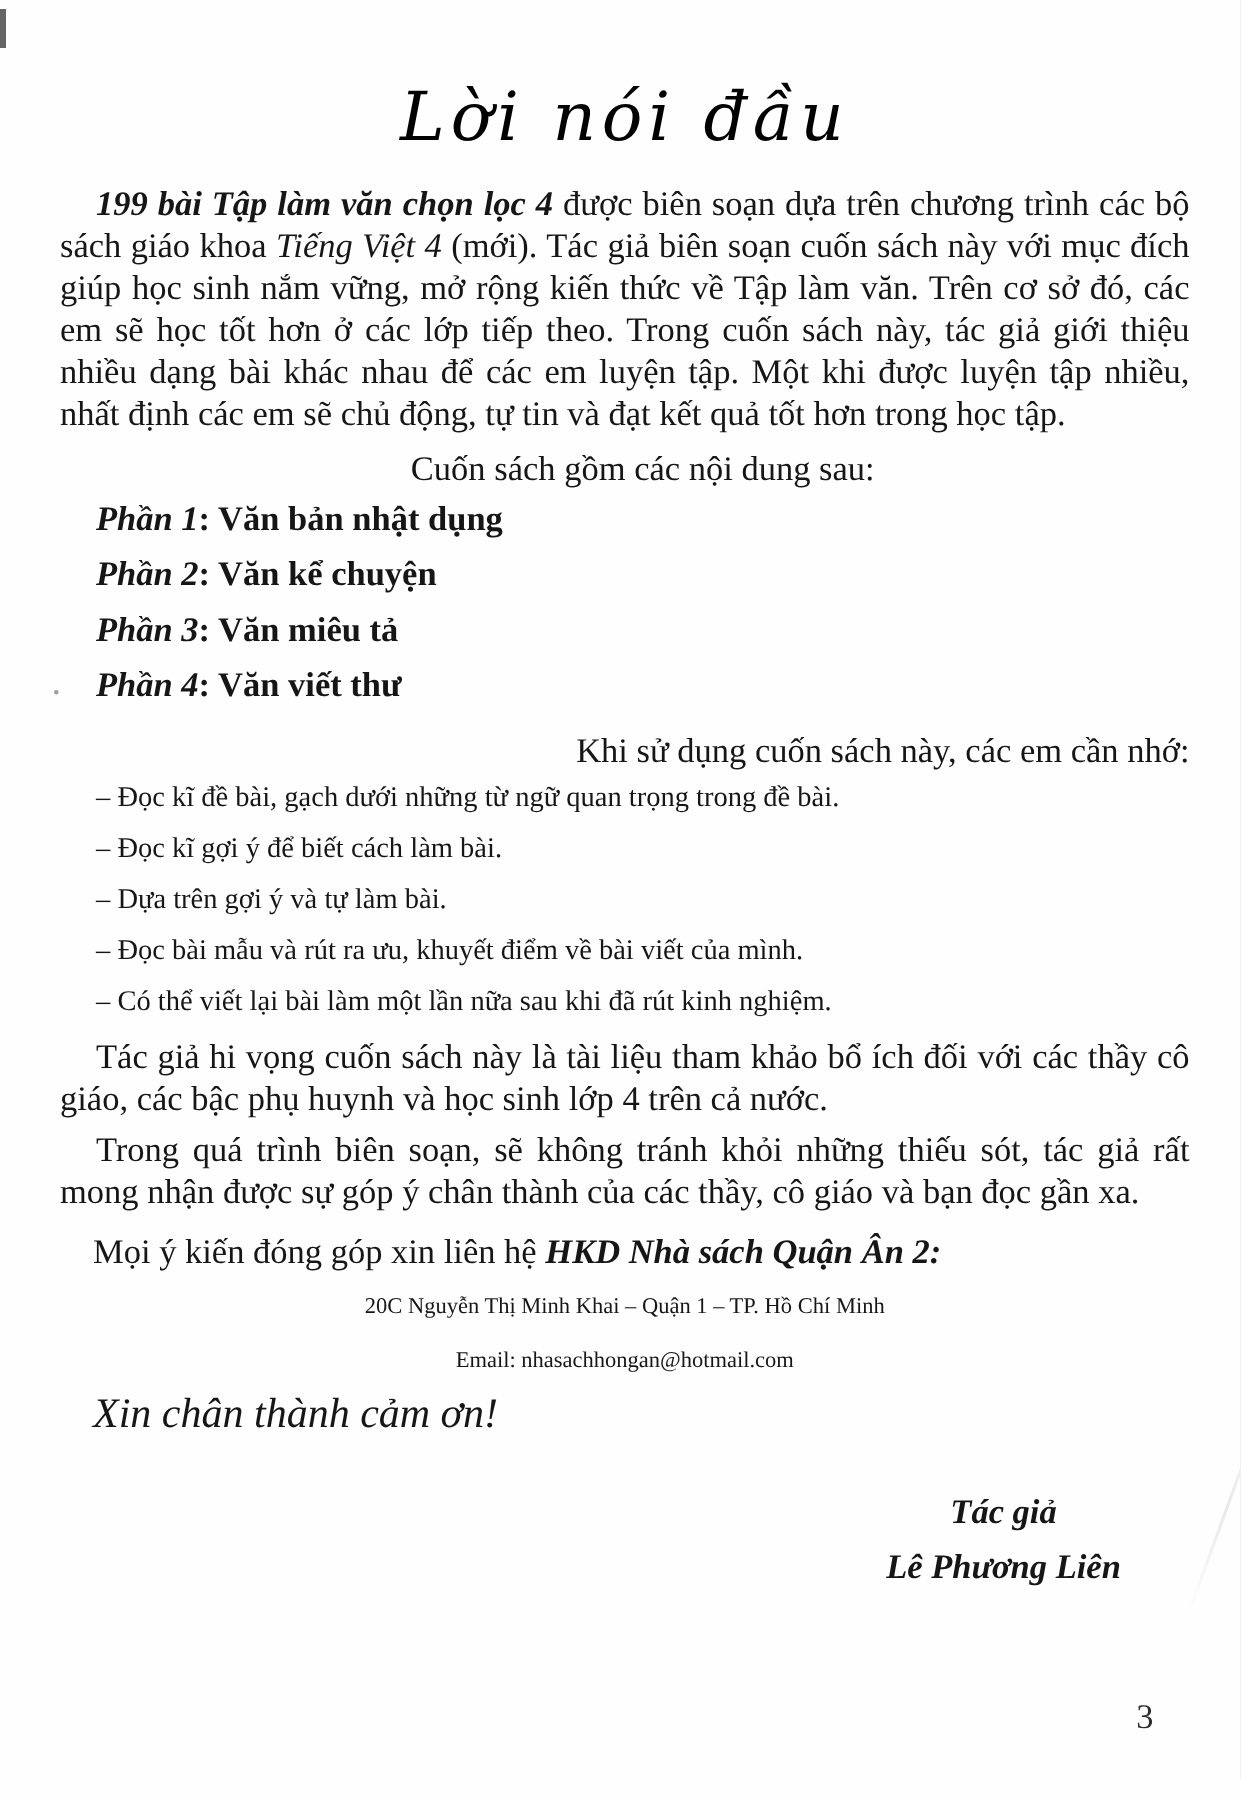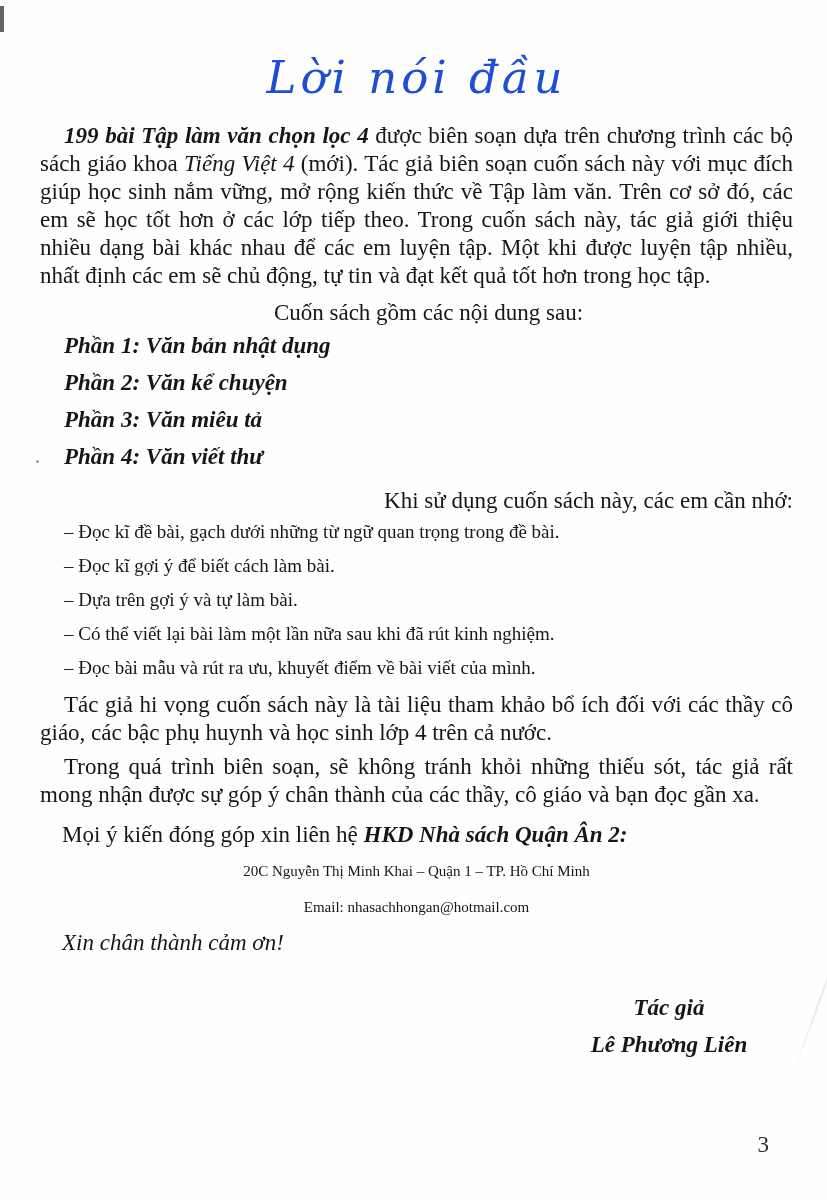--- a/index.html
+++ b/index.html
@@ -21,21 +21,21 @@
   }
   .title {
     margin-top: 46px;
     height: 64px;
     line-height: 64px;
     text-align: center;
     font-family: "DejaVu Serif", serif;
     font-style: italic;
     font-size: 45px;
     letter-spacing: 4px;
-    color: #1d4ed8;
+    color: #000000;
   }
   .para {
     font-size: 23px;
     line-height: 28px;
     text-align: justify;
     text-indent: 24px;
     margin: 0;
   }
   .p1 { margin-top: 12px; }
   .contents-intro { margin-top: 9px; text-align: center; }
@@ -59,21 +59,21 @@
     line-height: 36px;
     text-indent: 22px;
   }
   .center-line {
     font-size: 15px;
     line-height: 36px;
     text-align: center;
   }
   .thanks {
     margin-top: 4px;
-    font-size: 23px;
+    font-size: 28px;
     line-height: 28px;
     text-indent: 22px;
     font-style: italic;
   }
   .signature {
     margin-top: 32px;
     margin-left: auto;
     margin-right: 4px;
     width: 240px;
     text-align: center;
@@ -84,21 +84,21 @@
   }
   .page-number {
     position: absolute;
     top: 1132px;
     right: 58px;
     font-size: 23px;
     color: #2e2e2e;
   }
   
   .s-n { font-style: normal; font-weight: normal; }
-  .s-b { font-weight: bold; font-style: italic; }
+  .s-b { font-weight: bold; }
   .s-i { font-style: italic; }
   .s-bi { font-weight: bold; font-style: italic; }
   
   .artifact-corner {
     position: absolute;
     left: 0; top: 6px;
     width: 4px; height: 26px;
     background: #4a4a4a;
     opacity: 0.85;
   }
@@ -137,22 +137,22 @@
   <div class="part-line"><span class="s-bi">Phần 1</span><span class="s-b">: Văn bản nhật dụng</span></div>
   <div class="part-line"><span class="s-bi">Phần 2</span><span class="s-b">: Văn kể chuyện</span></div>
   <div class="part-line"><span class="s-bi">Phần 3</span><span class="s-b">: Văn miêu tả</span></div>
   <div class="part-line"><span class="s-bi">Phần 4</span><span class="s-b">: Văn viết thư</span></div>
 
   <p class="para usage-intro">Khi sử dụng cuốn sách này, các em cần nhớ:</p>
 
   <div class="tip-line">– Đọc kĩ đề bài, gạch dưới những từ ngữ quan trọng trong đề bài.</div>
   <div class="tip-line">– Đọc kĩ gợi ý để biết cách làm bài.</div>
   <div class="tip-line">– Dựa trên gợi ý và tự làm bài.</div>
+  <div class="tip-line">– Đọc bài mẫu và rút ra ưu, khuyết điểm về bài viết của mình.</div>
   <div class="tip-line">– Có thể viết lại bài làm một lần nữa sau khi đã rút kinh nghiệm.</div>
-  <div class="tip-line">– Đọc bài mẫu và rút ra ưu, khuyết điểm về bài viết của mình.</div>
 
   <p class="para hope">Tác giả hi vọng cuốn sách này là tài liệu tham khảo bổ ích đối với các thầy cô giáo, các bậc phụ huynh và học sinh lớp 4 trên cả nước.</p>
 
   <p class="para feedback">Trong quá trình biên soạn, sẽ không tránh khỏi những thiếu sót, tác giả rất mong nhận được sự góp ý chân thành của các thầy, cô giáo và bạn đọc gần xa.</p>
 
   <div class="contact"><span class="s-n">Mọi ý kiến đóng góp xin liên hệ </span><span class="s-bi">HKD Nhà sách Quận Ân 2:</span></div>
 
   <div class="center-line">20C Nguyễn Thị Minh Khai – Quận 1 – TP. Hồ Chí Minh</div>
   <div class="center-line">Email: nhasachhongan@hotmail.com</div>
 

